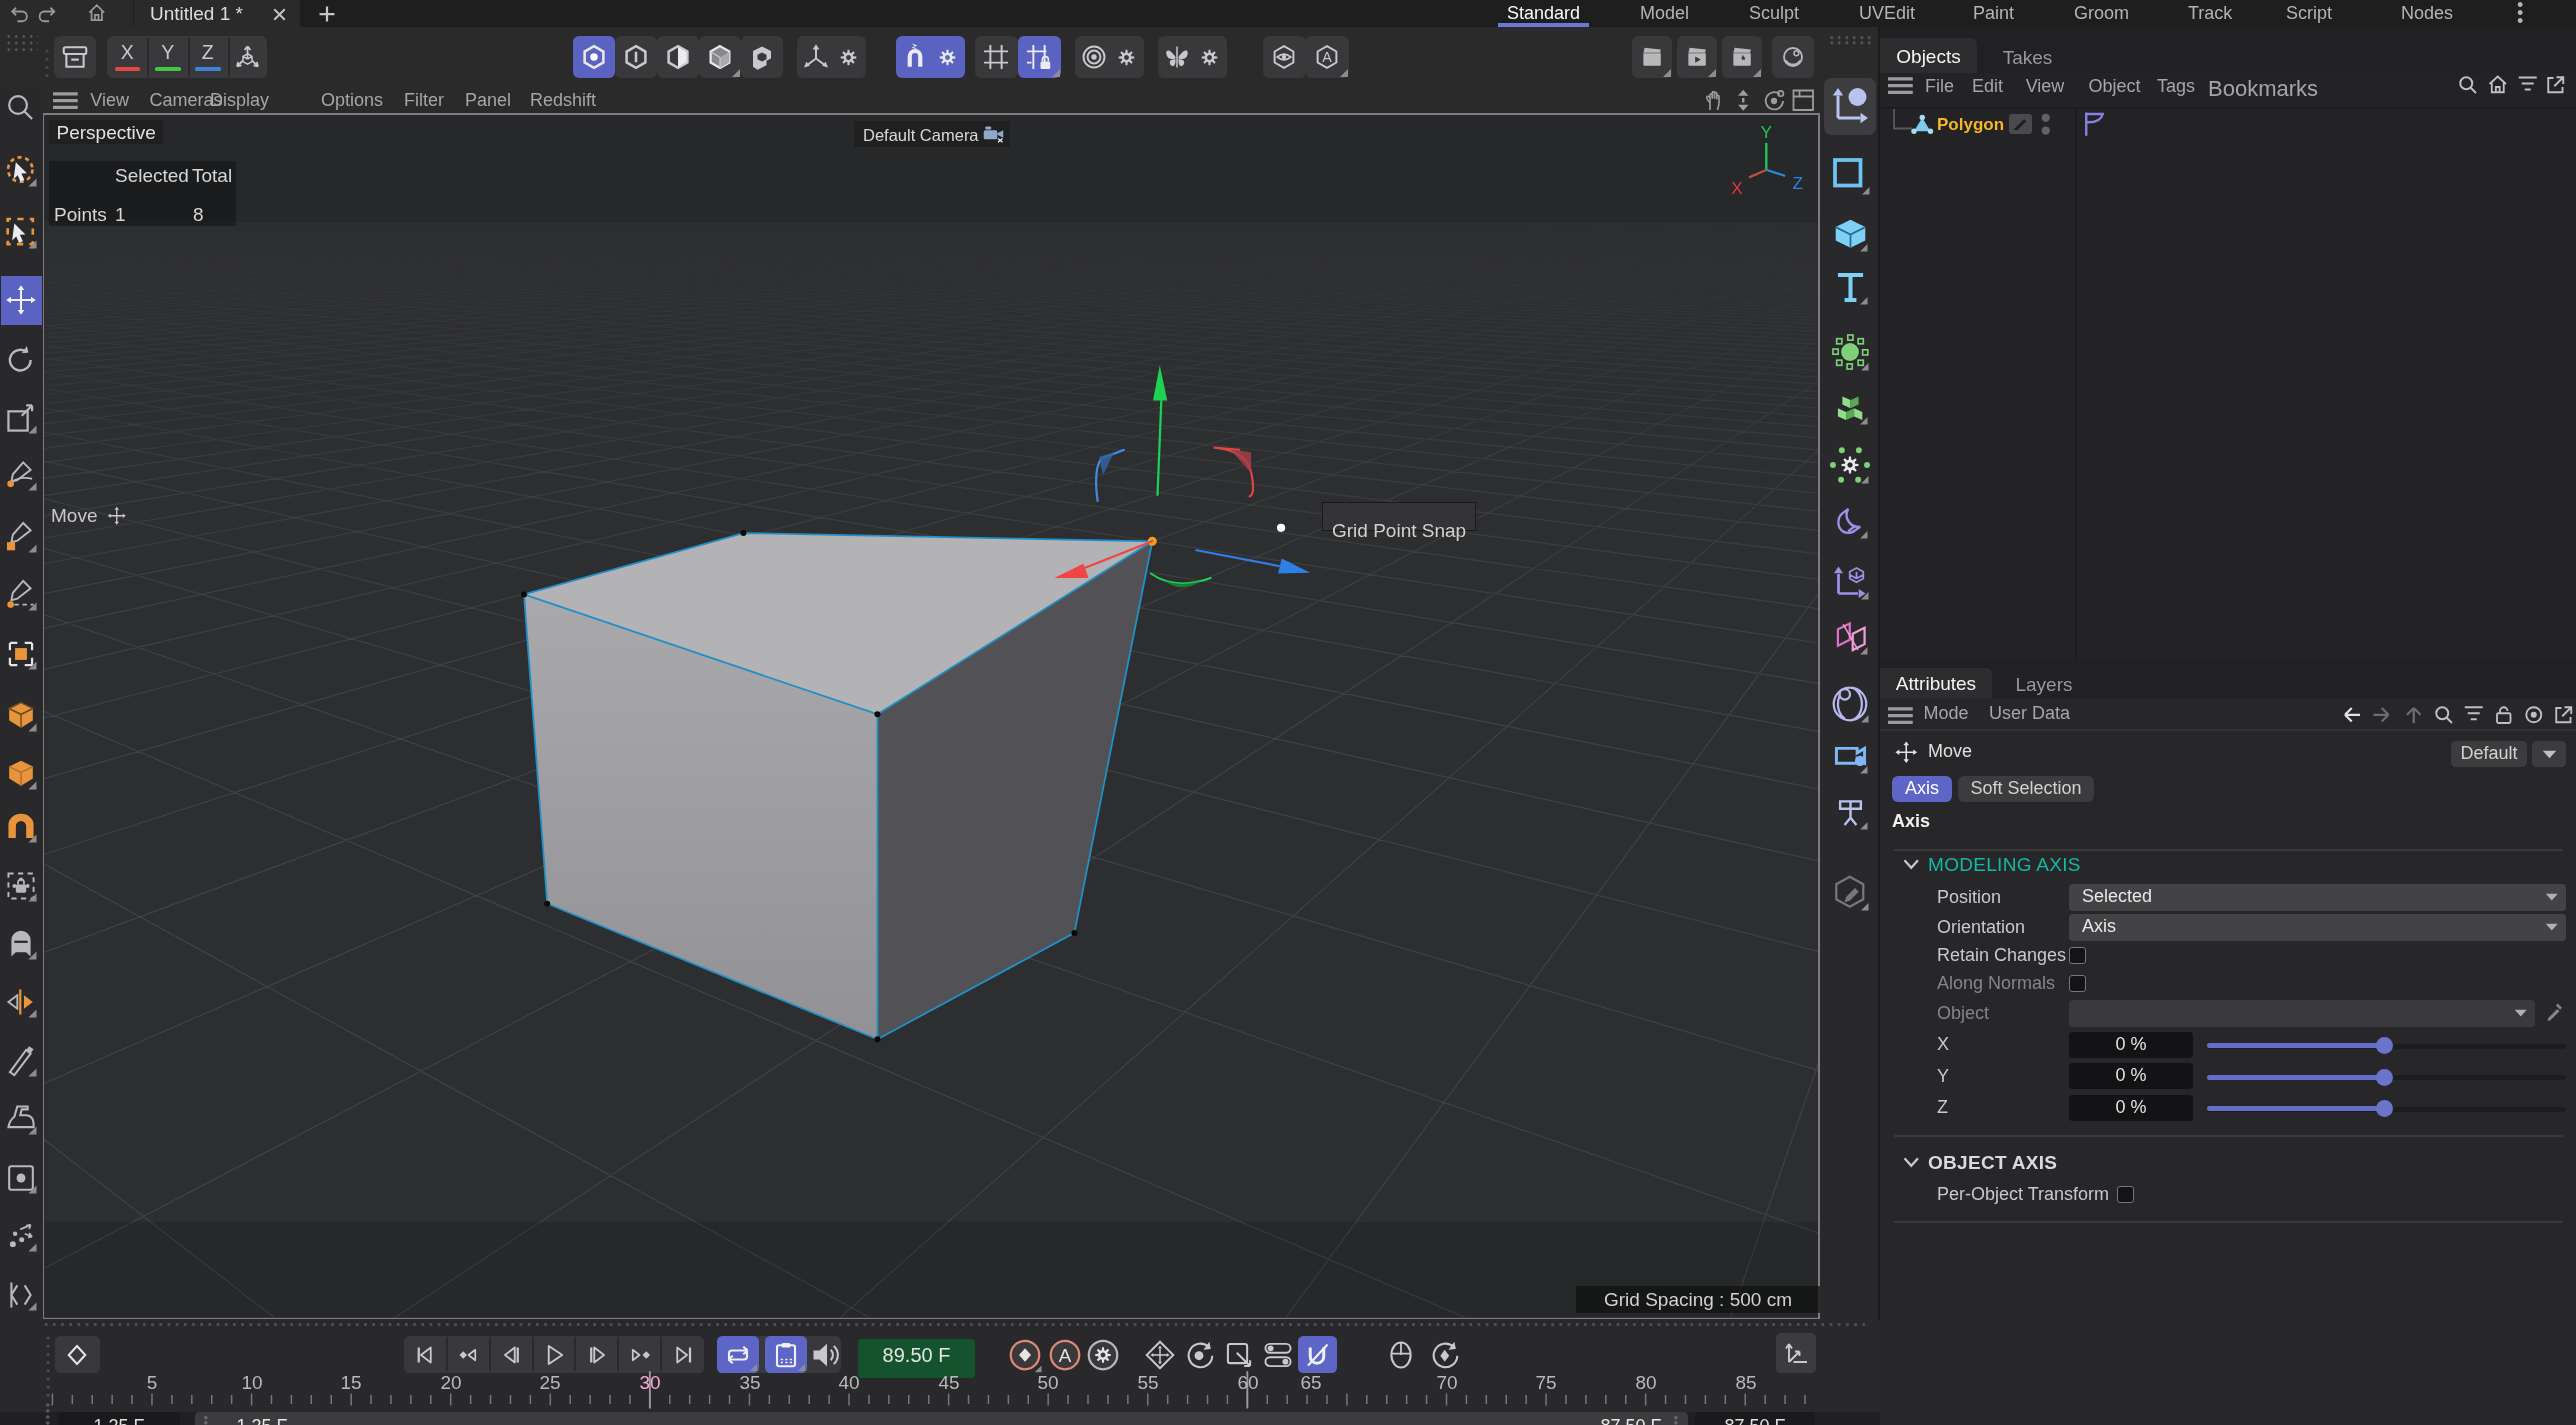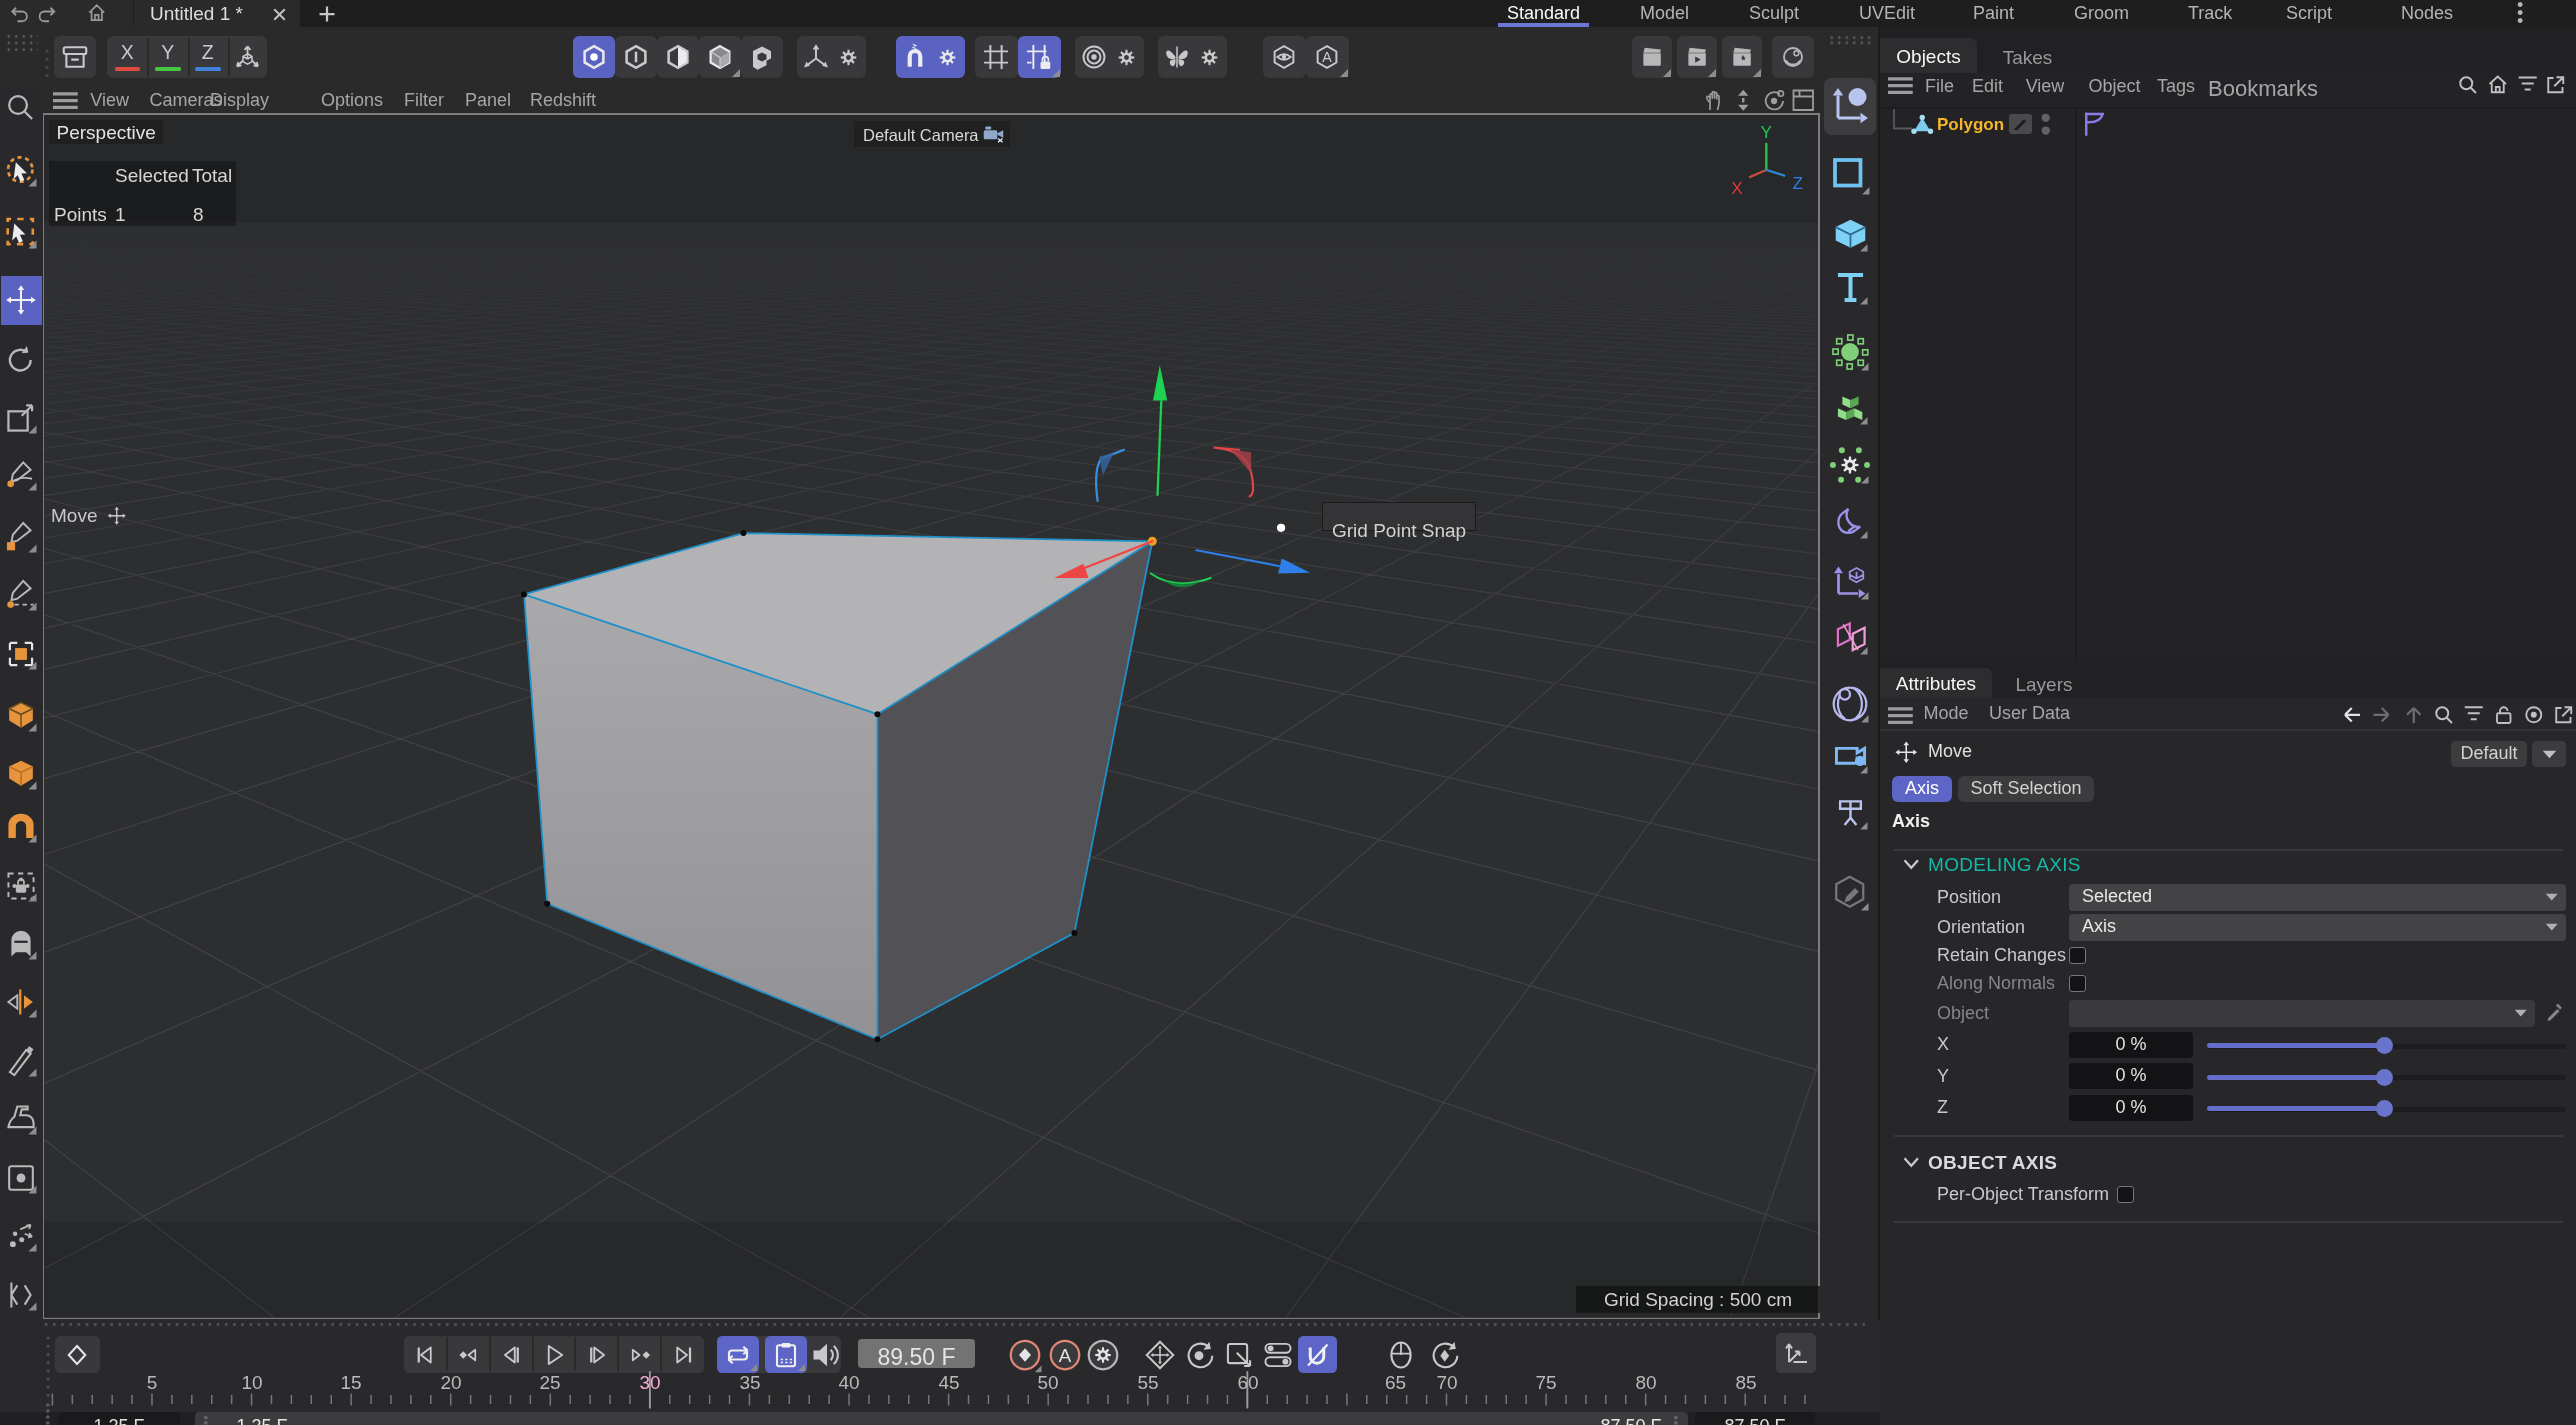--- a/index.html
+++ b/index.html
@@ -774,21 +774,21 @@
       </div>
 <svg class="abs" style="left:771px;top:19.5px" width="30" height="30" viewBox="0 0 40 40">
         <rect x="8" y="7" width="24" height="28" rx="3" fill="none" stroke="#f0f0f2" stroke-width="2.8"></rect>
         <rect x="14" y="4" width="12" height="6" rx="2" fill="#f0f0f2"></rect>
         <path d="M13 26 h3 m3 0 h3 m3 0 h3 M13 30 h3 m3 0 h3 m3 0 h3" stroke="#f0f0f2" stroke-width="2.2"></path>
       </svg>
 <svg class="abs" style="left:809px;top:19.5px" width="33" height="30" viewBox="0 0 44 40">
         <path d="M6 14 H14 L24 5 V35 L14 26 H6 Z" fill="#c9c9cb"></path>
         <path d="M29 13 a10 10 0 0 1 0 14 M33 8 a16 16 0 0 1 0 24" fill="none" stroke="#c9c9cb" stroke-width="2.8"></path>
       </svg>
-<div class="abs" style="left:858px;top:19px;width:117px;height:29px;background:#737373;border-radius:3.7px;text-align:center;padding-top:5.2px;font-size:23px;color:#e4e4e4">89.50 F</div>
+<div class="abs" style="left:858px;top:19px;width:117px;height:39px;background:#14532d;border-radius:3.7px;text-align:center;padding-top:5.2px;font-size:20px;color:#e4e4e4">89.50 F</div>
 <svg class="abs" style="left:1007px;top:16.5px" width="36" height="36" viewBox="0 0 48 48">
         <circle cx="24" cy="24" r="19" fill="#39393b" stroke="#e08878" stroke-width="3"></circle>
         <path d="M24 15 L32 24 L24 33 L16 24 Z" fill="#e4e4e6"></path>
         <path d="M46 38 L46 47 L37 47 Z" fill="#8d8d8f"></path>
       </svg>
 <svg class="abs" style="left:1047px;top:16.5px" width="36" height="36" viewBox="0 0 48 48">
         <circle cx="24" cy="24" r="19" fill="#39393b" stroke="#e08878" stroke-width="3"></circle>
         <text x="24" y="33" text-anchor="middle" font-size="25" fill="#e4e4e6" font-family="Liberation Sans">A</text>
       </svg>
 <svg class="abs" style="left:1085px;top:16.5px" width="36" height="36" viewBox="0 0 48 48">
@@ -852,21 +852,21 @@
 <div class="abs" style="left:321px;top:52px;width:60px;text-align:center;font-size:19px;color:#b9b9bb">15</div>
 <div class="abs" style="left:421px;top:52px;width:60px;text-align:center;font-size:19px;color:#b9b9bb">20</div>
 <div class="abs" style="left:520px;top:52px;width:60px;text-align:center;font-size:19px;color:#b9b9bb">25</div>
 <div class="abs" style="left:620px;top:52px;width:60px;text-align:center;font-size:19px;color:#f9a8d4">30</div>
 <div class="abs" style="left:720px;top:52px;width:60px;text-align:center;font-size:19px;color:#b9b9bb">35</div>
 <div class="abs" style="left:819px;top:52px;width:60px;text-align:center;font-size:19px;color:#b9b9bb">40</div>
 <div class="abs" style="left:919px;top:52px;width:60px;text-align:center;font-size:19px;color:#b9b9bb">45</div>
 <div class="abs" style="left:1018px;top:52px;width:60px;text-align:center;font-size:19px;color:#b9b9bb">50</div>
 <div class="abs" style="left:1118px;top:52px;width:60px;text-align:center;font-size:19px;color:#b9b9bb">55</div>
 <div class="abs" style="left:1218px;top:52px;width:60px;text-align:center;font-size:19px;color:#b9b9bb">60</div>
-<div class="abs" style="left:1385px;top:52px;width:60px;font-size:19px;color:#b9b9bb">65</div>
+<div class="abs" style="left:1281px;top:52px;width:60px;text-align:center;font-size:19px;color:#b9b9bb">65</div>
 <div class="abs" style="left:1417px;top:52px;width:60px;text-align:center;font-size:19px;color:#b9b9bb">70</div>
 <div class="abs" style="left:1516px;top:52px;width:60px;text-align:center;font-size:19px;color:#b9b9bb">75</div>
 <div class="abs" style="left:1616px;top:52px;width:60px;text-align:center;font-size:19px;color:#b9b9bb">80</div>
 <div class="abs" style="left:1716px;top:52px;width:60px;text-align:center;font-size:19px;color:#b9b9bb">85</div>
 <div class="abs" style="left:0;top:92px;width:1880px;height:13.5px;background:#202022"></div>
       <div class="abs" style="left:44px;top:82px;width:9px;height:24px;background-image:radial-gradient(circle,#55555a 1.5px,transparent 1.8px);background-size:7.5px 6px"></div>
       <div class="abs" style="left:58px;top:92px;width:122px;height:13.5px;background:#1a1a1c;border-radius:4.5px 4.5px 0 0;text-align:center;font-size:18px;color:#e0e0e0;padding-top:3.7px;overflow:hidden">1.25 F</div>
       <div class="abs" style="left:195px;top:92px;width:1493px;height:13.5px;background:#3c3c3e;border-radius:4.5px 4.5px 0 0;overflow:hidden">
         <div class="abs" style="left:6.7px;top:3px;width:9px;height:10.5px;background-image:radial-gradient(circle,#6a6a6e 1.5px,transparent 1.8px);background-size:7.5px 5.2px"></div>
         <div class="abs" style="left:22px;top:3.7px;width:90px;text-align:center;font-size:18px;color:#e8e8e8">1.25 F</div>

